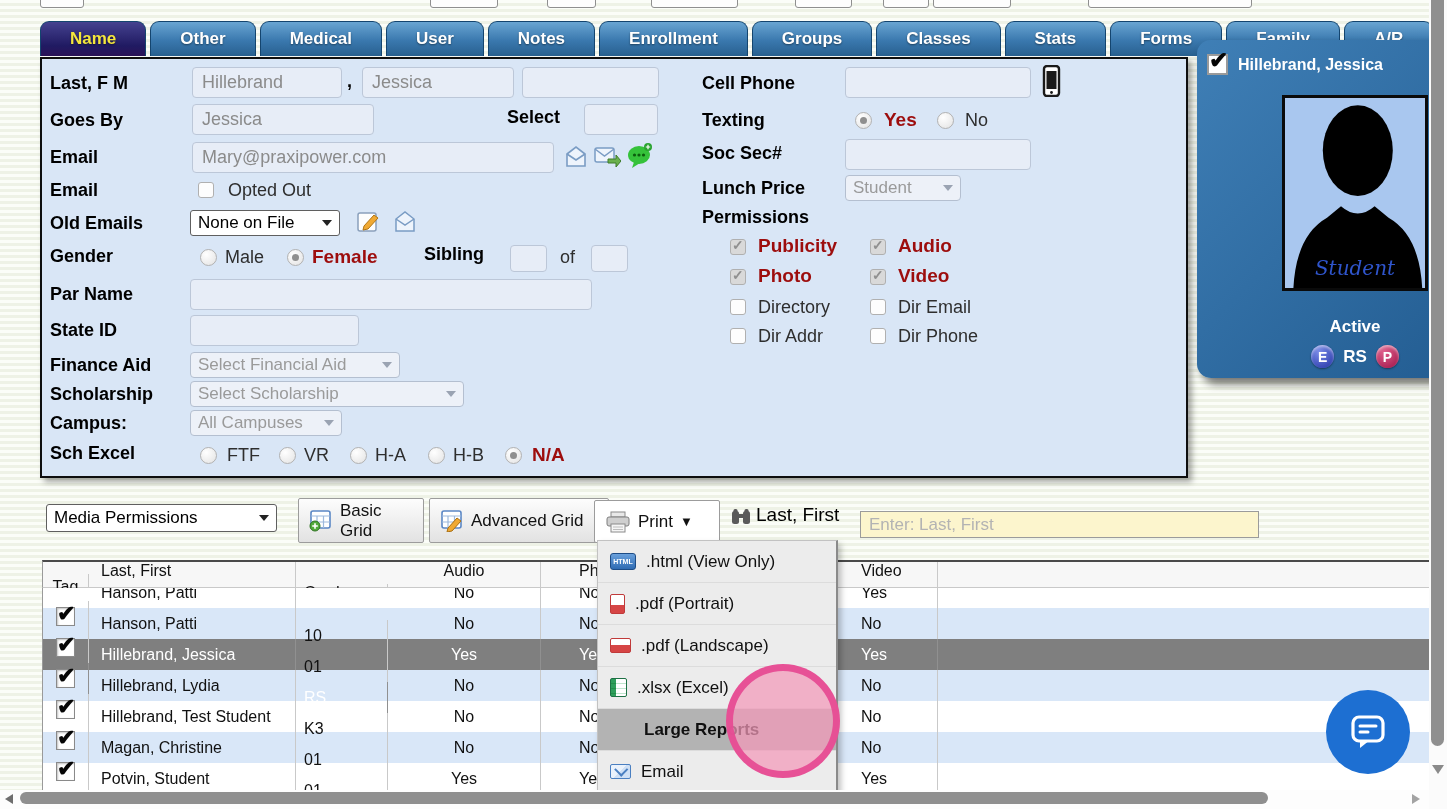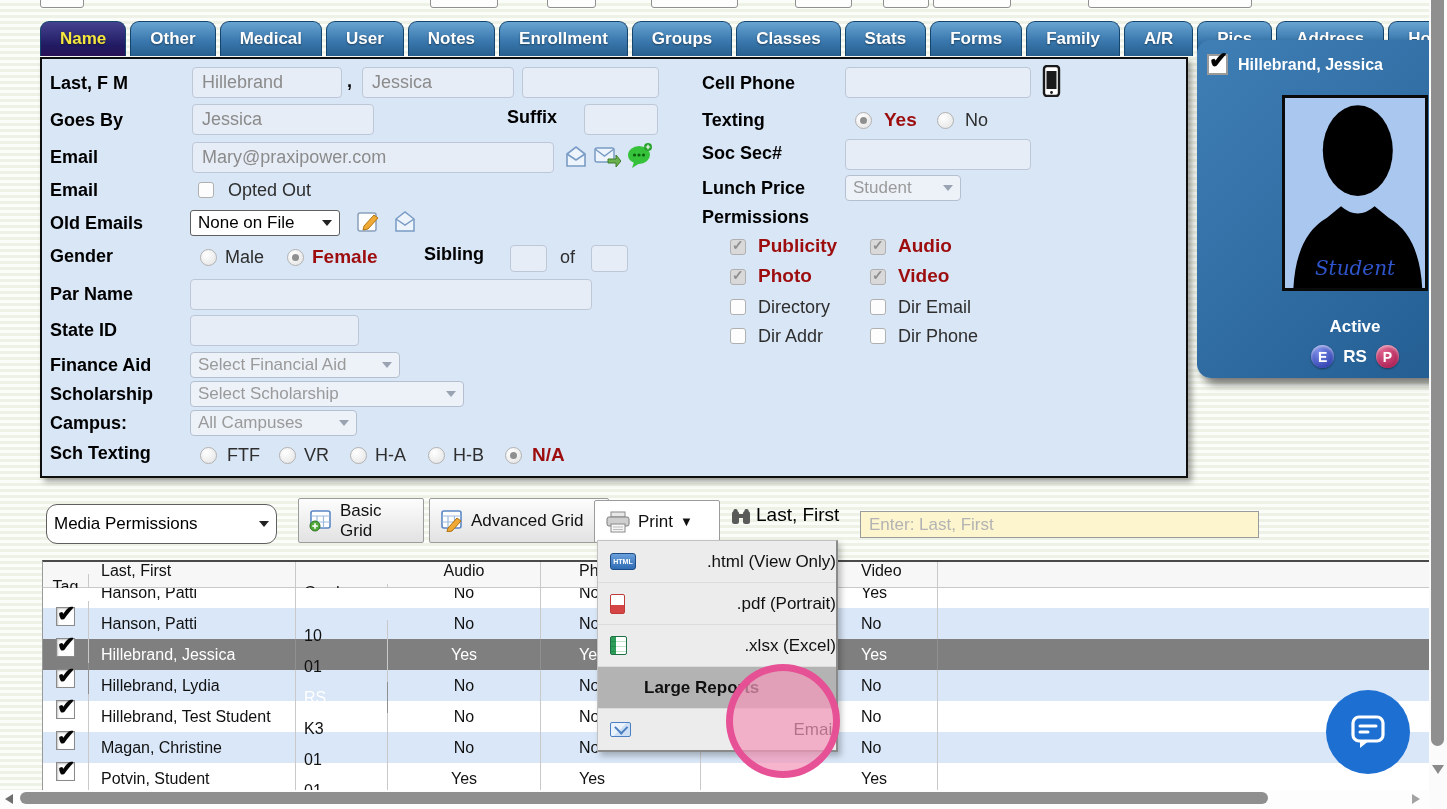--- a/index.html
+++ b/index.html
@@ -3,21 +3,21 @@
 <meta charset="utf-8">
 <style>
   html,body{margin:0;padding:0;}
   body{font-family:"Liberation Sans",sans-serif;}
   #screen{position:relative;width:1447px;height:809px;overflow:hidden;
     background:repeating-linear-gradient(180deg,#fbfdf8 0px,#fbfdf8 3px,#eef2e6 3px,#eef2e6 6px);}
   
   .pbtn{position:absolute;top:-14px;height:22px;background:#fdfdfd;border:1px solid #8f8f8f;border-radius:3px;box-sizing:border-box;}
   
   #tabbar{position:absolute;left:40px;top:21px;height:36px;white-space:nowrap;}
-  .tab{display:inline-block;margin-right:4px;padding:0 19px;height:35px;line-height:34px;
+  .tab{display:inline-block;margin-right:4px;padding:0 29px;height:35px;line-height:34px;
     border-radius:9px 9px 0 0;border:1px solid #14456f;border-bottom:none;box-sizing:border-box;
     background:linear-gradient(180deg,#69a5d2 0%,#3a78ae 55%,#28608f 100%);
     color:#fff;font-weight:bold;font-size:17px;text-shadow:0 1px 2px rgba(0,0,0,.45);cursor:pointer;}
   .tab.active{background:linear-gradient(180deg,#45428f 0%,#201a62 70%,#2b1358 100%);color:#f4e63c;}
   
   #formpanel{position:absolute;left:40px;top:57px;width:1148px;height:421px;background:#d9e6f6;
     border:2px solid #0e0e0e;box-sizing:border-box;box-shadow:4px 4px 6px rgba(0,0,0,.35);}
   .lbl{position:absolute;font-weight:bold;font-size:18px;color:#000;white-space:nowrap;}
   .inp{position:absolute;background:#e7edf7;border:1px solid #bcc7d8;border-radius:4px;color:#8b8b8b;
     font-size:18px;padding:0 9px;box-sizing:border-box;height:31px;display:flex;align-items:center;overflow:hidden;white-space:nowrap;}
@@ -75,21 +75,21 @@
   .c-grade{width:92px;padding-left:8px;margin-top:43px;}
   .c-audio{width:153px;text-align:center;}
   .c-photo{width:160px;padding-left:38px;}
   .c-video{width:237px;padding-left:160px;}
   .c-fill{flex:1;border-right:none;}
   .tagchk{position:relative;display:inline-block;width:17px;height:17px;background:#fff;border:1px solid #8a8a8a;box-shadow:inset 1px 1px 2px #c2c2c2;}
   .tagchk::after{content:"\2714";position:absolute;left:0px;top:-10px;font-size:22px;font-weight:bold;color:#050505;}
   
   #printmenu{position:absolute;left:597px;top:540px;width:241px;z-index:50;background:#ececec;
     border:1px solid #c2c2c2;border-right:2px solid #8a8a8a;border-bottom:2px solid #8a8a8a;box-sizing:border-box;box-shadow:3px 4px 6px rgba(0,0,0,.25);}
-  .pmitem{height:41px;display:flex;align-items:center;gap:10px;padding-left:12px;font-size:17px;color:#101010;border-bottom:1px solid #dcdcdc;cursor:pointer;justify-content:space-between;}
+  .pmitem{height:41px;display:flex;align-items:center;gap:10px;padding-left:12px;font-size:17px;color:#101010;border-bottom:1px solid #dcdcdc;cursor:pointer;}
   .pmitem:last-child{border-bottom:none;}
   .pmitem.hl{background:#b3b3b3;font-weight:bold;padding-left:46px;}
   .ic-html{width:26px;height:17px;border-radius:3px;background:linear-gradient(#6aa0dc,#2f6cb3);border:1px solid #1d4c86;
     color:#fff;font-size:7px;font-weight:bold;display:flex;align-items:center;justify-content:center;box-sizing:border-box;}
   .ic-pdfp{width:15px;height:20px;border:1px solid #c03a3a;border-radius:2px;background:linear-gradient(#ffffff 55%,#d64545 55%);box-sizing:border-box;}
   .ic-pdfl{width:21px;height:15px;border:1px solid #c03a3a;border-radius:2px;background:linear-gradient(#ffffff 45%,#d64545 45%);box-sizing:border-box;}
   .ic-xls{width:17px;height:19px;border:1px solid #1e7145;border-radius:2px;box-sizing:border-box;
     background:linear-gradient(90deg,#2e9e5b 0 5px,#fff 5px),repeating-linear-gradient(180deg,#fff 0 4px,#bfe5cd 4px 5px);background-blend-mode:multiply;}
   .ic-mail{width:21px;height:15px;border:1px solid #4a7fc1;border-radius:2px;background:linear-gradient(135deg,#eaf2fc 50%,#cfe0f5 50%);position:relative;box-sizing:border-box;}
   .ic-mail::after{content:"";position:absolute;left:1px;top:1px;width:8px;height:8px;border-right:2px solid #4a7fc1;border-bottom:2px solid #4a7fc1;transform:rotate(45deg) translate(2px,-4px);}
@@ -129,21 +129,21 @@
   <div id="formpanel">
 
     <span class="lbl" style="left:8px;top:14px;">Last, F M</span>
     <div class="inp" style="left:150px;top:8px;width:150px;">Hillebrand</div>
     <span class="lbl" style="left:305px;top:12px;">,</span>
     <div class="inp" style="left:320px;top:8px;width:152px;">Jessica</div>
     <div class="inp" style="left:480px;top:8px;width:137px;"></div>
 
     <span class="lbl" style="left:8px;top:51px;">Goes By</span>
     <div class="inp" style="left:150px;top:45px;width:182px;">Jessica</div>
-    <span class="lbl" style="left:465px;top:48px;">Suffix</span>
+    <span class="lbl" style="left:465px;top:48px;">Select</span>
     <div class="inp" style="left:542px;top:45px;width:74px;"></div>
 
     <span class="lbl" style="left:8px;top:88px;">Email</span>
     <div class="inp" style="left:150px;top:83px;width:362px;">Mary@praxipower.com</div>
     <span class="icon" style="left:521px;top:85px;">
       <svg width="26" height="26" viewBox="0 0 26 26">
           <path d="M4 10 L13 3 L22 10 V22 H4 Z" fill="#eef4fc" stroke="#7a9cc4" stroke-width="1.6"></path>
           <path d="M4 10 L13 16 L22 10" fill="none" stroke="#7a9cc4" stroke-width="1.6"></path>
         </svg>
     </span>
@@ -210,26 +210,26 @@
         <span class="chev"></span>
     </div>
 
     <span class="lbl" style="left:8px;top:325px;">Scholarship</span>
     <div class="sel" style="left:148px;top:322px;width:274px;">
       <span>Select Scholarship</span>
         <span class="chev"></span>
     </div>
 
     <span class="lbl" style="left:8px;top:354px;">Campus:</span>
-    <div class="sel" style="left:148px;top:351px;width:167px;">
+    <div class="sel" style="left:148px;top:351px;width:152px;">
       <span>All Campuses</span>
         <span class="chev"></span>
     </div>
 
-    <span class="lbl" style="left:8px;top:384px;">Sch Texting</span>
+    <span class="lbl" style="left:8px;top:384px;">Sch Excel</span>
     <span class="radio" style="left:158px;top:388px;"></span>
     <span class="ptext" style="left:185px;top:386px;">FTF</span>
     <span class="radio" style="left:237px;top:388px;"></span>
     <span class="ptext" style="left:262px;top:386px;">VR</span>
     <span class="radio" style="left:308px;top:388px;"></span>
     <span class="ptext" style="left:333px;top:386px;">H-A</span>
     <span class="radio" style="left:386px;top:388px;"></span>
     <span class="ptext" style="left:411px;top:386px;">H-B</span>
     <span class="radio on" style="left:463px;top:388px;"></span>
     <span class="ptext redtxt" style="left:490px;top:385px;">N/A</span>
@@ -286,21 +286,21 @@
       <span class="pictxt">Student</span>
     </div>
     <div class="status">Active</div>
     <div class="badges">
       <span class="badge e">E</span>
       <span class="badge rs" style="color:#fff;font-weight:bold;">RS</span>
       <span class="badge p">P</span>
     </div>
   </div>
 
-  <div class="sel enabled" style="left:46px;top:504px;width:231px;height:40px;font-size:17px;z-index:5;border-radius:11px;">
+  <div class="sel enabled" style="left:46px;top:504px;width:231px;height:28px;font-size:17px;z-index:5;">
     <span>Media Permissions</span>
       <span class="chev"></span>
   </div>
   <div class="toolbtn" style="left:298px;top:498px;width:126px;">
     <span class="gicon">
       <svg width="24" height="22" viewBox="0 0 24 22">
           <rect x="2" y="1" width="19" height="17" rx="2" fill="#fff" stroke="#5b87c5" stroke-width="1.6"></rect>
           <path d="M2 6 H21 M8 6 V18 M14.5 6 V18 M2 12 H21" stroke="#9db9dd" stroke-width="1.2"></path>
           <circle cx="6" cy="16" r="5" fill="#52aa3c" stroke="#2e7220" stroke-width="1"></circle>
           <path d="M6 13.2 V18.8 M3.2 16 H8.8" stroke="#fff" stroke-width="1.6"></path>
@@ -437,20 +437,24 @@
   <div id="printmenu">
     <div class="pmitem">
       <span class="ic-html">HTML</span>
       <span>.html (View Only)</span>
     </div>
     <div class="pmitem">
       <span class="ic-pdfp"></span>
       <span>.pdf (Portrait)</span>
     </div>
     <div class="pmitem">
+      <span class="ic-pdfl"></span>
+      <span>.pdf (Landscape)</span>
+    </div>
+    <div class="pmitem">
       <span class="ic-xls"></span>
       <span>.xlsx (Excel)</span>
     </div>
     <div class="pmitem hl">
       <span>Large Reports</span>
     </div>
     <div class="pmitem">
       <span class="ic-mail"></span>
       <span>Email</span>
     </div>

